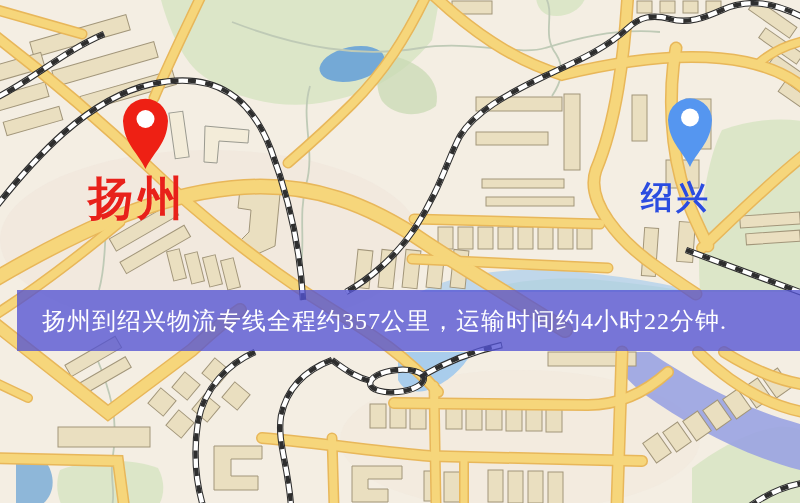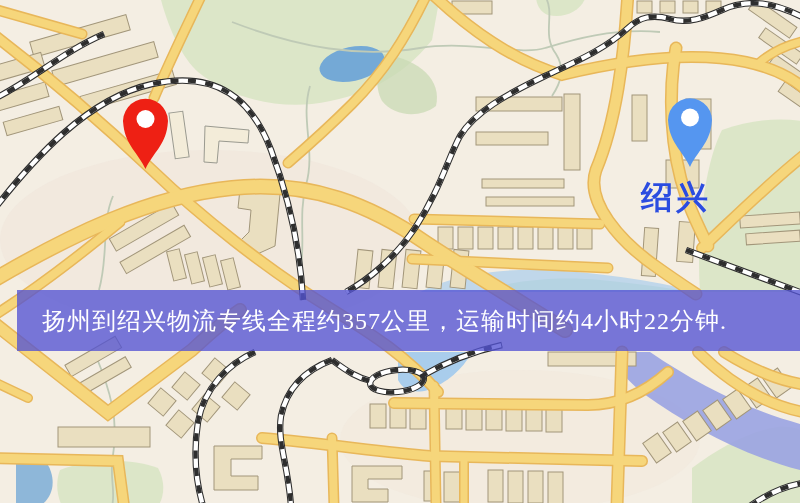--- a/index.html
+++ b/index.html
@@ -292,20 +292,21 @@
     <g>
       <path class="pin-origin" d="M145.5 169 C 138 153 126 145 123.5 126 A 22.5 22.5 0 1 1 167.5 126 C 165 145 153 153 145.5 169 Z"></path>
       <circle cx="145.5" cy="119" r="9" fill="#ffffff"></circle>
     </g>
     <g>
       <path class="pin-destination" d="M690 167 C 682.5 151 671 143.5 668.5 125 A 22 22 0 1 1 711.5 125 C 709 143.5 697.5 151 690 167 Z"></path>
       <circle cx="690" cy="117.5" r="9" fill="#ffffff"></circle>
     </g>
   </svg>
 
+  <div class="city-label" id="origin-label">扬州</div>
   <div class="city-label" id="destination-label">绍兴</div>
 
   <div class="banner">
     <div class="banner-bg"></div>
     <div class="banner-text">扬州到绍兴物流专线全程约357公里，运输时间约4小时22分钟.</div>
   </div>
 
 </div>
 
 </body></html>

